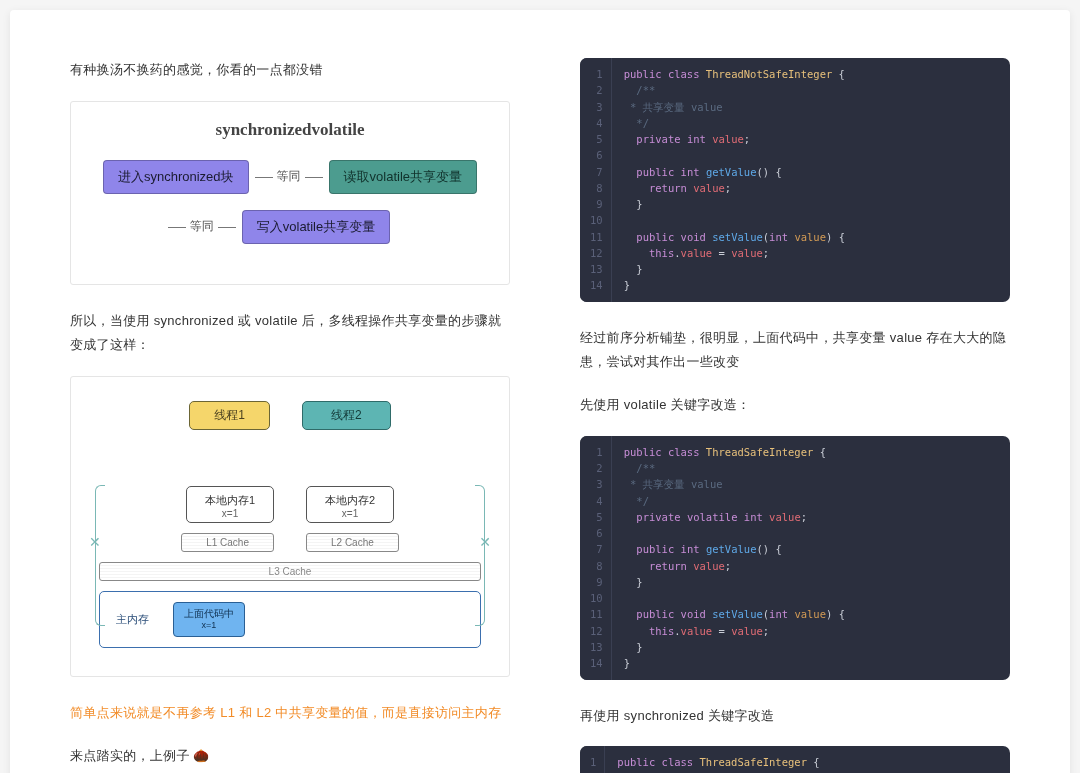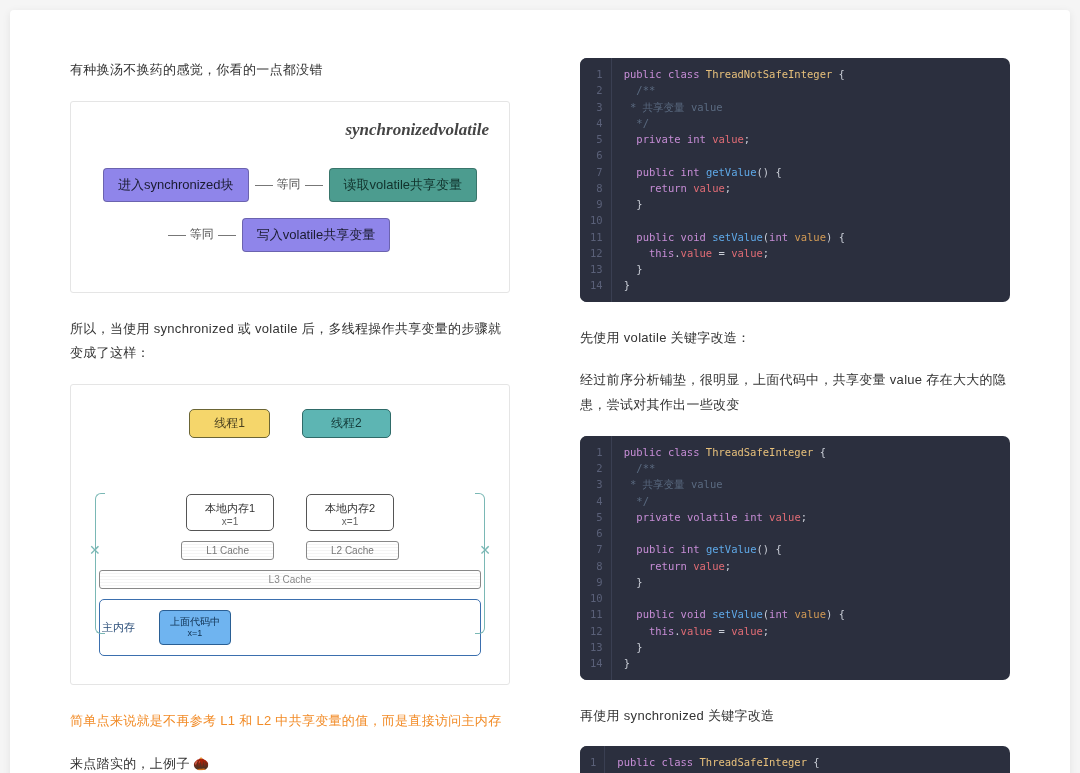--- a/index.html
+++ b/index.html
@@ -33,21 +33,21 @@
   .fig {
     border: 1px solid #e5e5e5;
     background: #fff;
     margin: 0 0 24px 0;
     padding: 18px 20px 24px 20px;
     border-radius: 3px;
     position: relative;
   }
 
   
-  .d1-head { display: flex; justify-content: flex-end; font-family: "Comic Sans MS", "Bradley Hand", cursive; font-style: italic; font-weight: 600; font-size: 17px; color: #444; margin-bottom: 28px; }
+  .d1-head { display: flex; justify-content: center; font-family: "Comic Sans MS", "Bradley Hand", cursive; font-weight: 600; font-size: 17px; color: #444; margin-bottom: 20px; }
   .d1-row { display: flex; align-items: center; justify-content: center; gap: 28px; margin: 16px 0; }
   .box-sync, .box-vol {
     padding: 7px 14px;
     border-radius: 4px;
     font-family: "KaiTi","STKaiti","Comic Sans MS",sans-serif;
     font-size: 13px;
     color: #222;
     white-space: nowrap;
     border: 1px solid rgba(0,0,0,0.25);
   }
@@ -76,21 +76,21 @@
   .d2-cache {
     border:1.5px solid #888; border-radius:3px; padding:3px 24px; font-size:10px; color:#777;
     background: repeating-linear-gradient(0deg,#fff,#fff 2px,#f4f4f4 2px,#f4f4f4 3px);
     min-width:88px; text-align:center;
   }
   .d2-l3 {
     border:1.5px solid #888; border-radius:3px; padding:3px 0; font-size:10px; color:#888; width:100%; text-align:center;
     background: repeating-linear-gradient(0deg,#fff,#fff 2px,#f4f4f4 2px,#f4f4f4 3px);
   }
   .d2-main {
-    border:1.5px solid #3b6fae; border-radius:5px; padding:10px 2px; width:100%;
+    border:1.5px solid #3b6fae; border-radius:5px; padding:10px 16px; width:100%;
     display:flex; align-items:center; gap:24px; font-size:11px; color:#2a4d78;
   }
   .d2-shared {
     background:#6fb4f0; border:1px solid #2a5f94; border-radius:4px; padding:4px 10px; font-size:10px; color:#0f3050; text-align:center; line-height:1.3;
   }
   .d2-shared small{display:block;font-size:9px;}
   
   .loopL, .loopR {
     position:absolute; top:90px; bottom:26px; width:10px; border:1.5px solid #7ab8b5;
   }
@@ -217,23 +217,23 @@
   <span class="k-kw">public</span> <span class="k-kw">int</span> <span class="k-mth">getValue</span><span class="k-pn">() {</span>
     <span class="k-kw">return</span> <span class="k-id">value</span><span class="k-pn">;</span>
   <span class="k-pn">}</span>
 
   <span class="k-kw">public</span> <span class="k-kw">void</span> <span class="k-mth">setValue</span><span class="k-pn">(</span><span class="k-kw">int</span> <span class="k-arg">value</span><span class="k-pn">) {</span>
     <span class="k-kw">this</span><span class="k-pn">.</span><span class="k-id">value</span> <span class="k-pn">=</span> <span class="k-id">value</span><span class="k-pn">;</span>
   <span class="k-pn">}</span>
 <span class="k-pn">}</span></div>
     </div>
 
+    <p>经过前序分析铺垫，很明显，上面代码中，共享变量 value 存在大大的隐患，尝试对其作出一些改变</p>
+
     <p>先使用 volatile 关键字改造：</p>
-
-    <p>经过前序分析铺垫，很明显，上面代码中，共享变量 value 存在大大的隐患，尝试对其作出一些改变</p>
 
     <div class="code">
       <div class="gutter">1
 2
 3
 4
 5
 6
 7
 8

